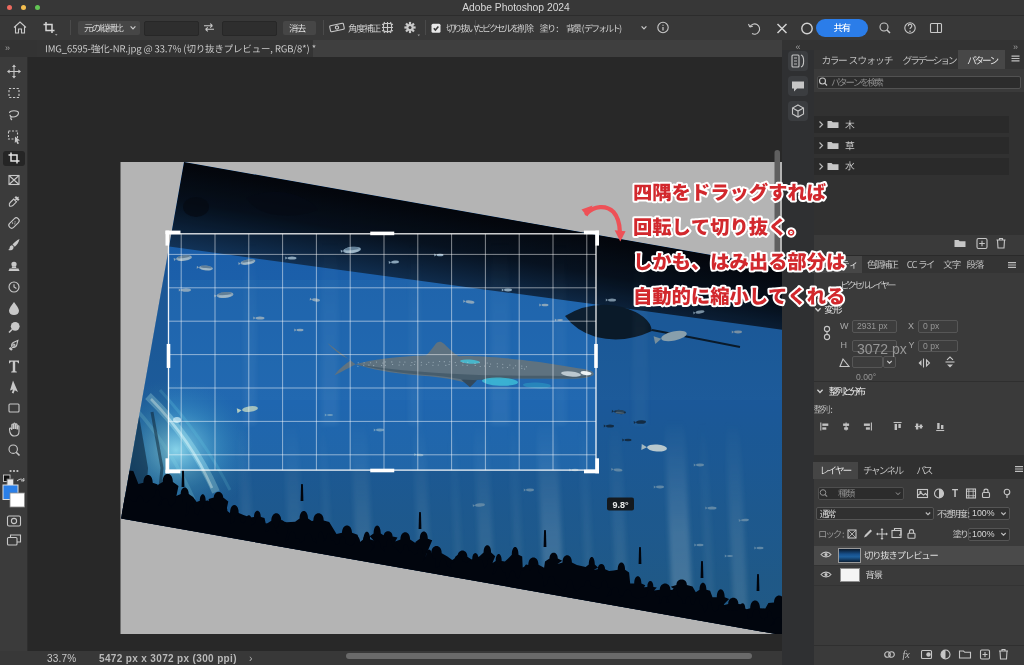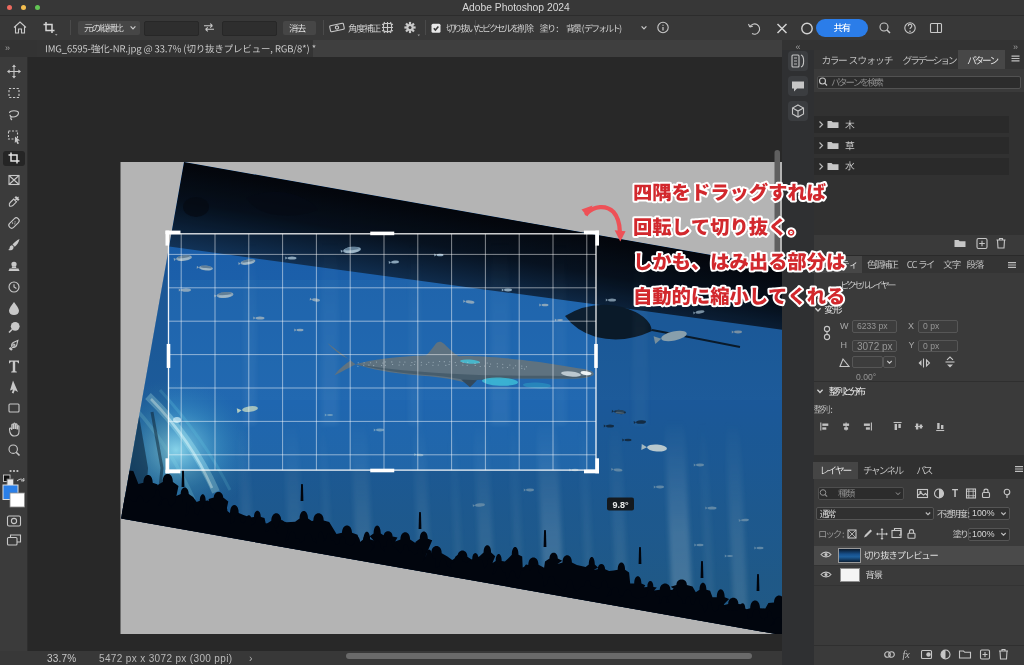--- a/index.html
+++ b/index.html
@@ -381,21 +381,21 @@
     <div style="position:absolute;left:475px;top:20px;width:1px;height:15px;background:#4a4a4a;"></div>
     <div style="position:absolute;left:816px;top:19px;width:52px;height:18px;background:#2b7de9;border-radius:9px;"></div>
     <div style="position:absolute;left:0px;top:40px;width:782px;height:17px;background:#3f3f3f;"></div>
     <div style="position:absolute;left:0px;top:40px;width:37px;height:17px;background:#333333;"></div>
     <div style="position:absolute;left:37px;top:40px;width:276px;height:17px;background:#343434;"></div>
     <div style="position:absolute;left:5px;top:43.5px;font-size:9px;color:#a0a0a0;font-weight:400;white-space:nowrap;line-height:1;">»</div>
     <div style="position:absolute;left:0px;top:57px;width:28px;height:594px;background:#3b3b3b;border-right:1px solid #2e2e2e;box-sizing:border-box;"></div>
     <div style="position:absolute;left:3px;top:150.5px;width:22px;height:15.5px;background:#252525;border-radius:3px;"></div>
     <div style="position:absolute;left:0px;top:651px;width:782px;height:14px;background:#383838;"></div>
     <div style="position:absolute;left:47px;top:654px;font-size:10px;color:#c9c9c9;font-weight:400;white-space:nowrap;line-height:1;letter-spacing:0.2px;">33.7%</div>
-    <div style="position:absolute;left:99px;top:654.3px;font-size:10px;color:#b9b9b9;font-weight:400;white-space:nowrap;line-height:1;letter-spacing:0.35px;">5472 px x 3072 px (300 ppi)</div>
+    <div style="position:absolute;left:99px;top:654.3px;font-size:10px;color:#b9b9b9;font-weight:700;white-space:nowrap;line-height:1;letter-spacing:0.35px;">5472 px x 3072 px (300 ppi)</div>
     <div style="position:absolute;left:249px;top:653.3px;font-size:10.5px;color:#b0b0b0;font-weight:400;white-space:nowrap;line-height:1;">›</div>
     <div style="position:absolute;left:346px;top:652.5px;width:406px;height:6px;background:#6a6a6a;border-radius:3px;"></div>
 <div style="position:absolute;left:782px;top:40px;width:242px;height:625px;background:#333333;"></div>
     <div style="position:absolute;left:782px;top:50px;width:32px;height:615px;background:#2f3032;"></div>
     <div style="position:absolute;left:788px;top:51px;width:20px;height:20px;background:#3b3d40;border-radius:4px;"></div>
     <div style="position:absolute;left:788px;top:76px;width:20px;height:20px;background:#3b3d40;border-radius:4px;"></div>
     <div style="position:absolute;left:788px;top:101px;width:20px;height:20px;background:#3b3d40;border-radius:4px;"></div>
     <div style="position:absolute;left:795.5px;top:42.5px;font-size:9px;color:#9a9a9a;font-weight:400;white-space:nowrap;line-height:1;">«</div>
     <div style="position:absolute;left:1013px;top:42.5px;font-size:9px;color:#9a9a9a;font-weight:400;white-space:nowrap;line-height:1;">»</div>
     <div style="position:absolute;left:814px;top:50px;width:210px;height:19px;background:#343434;"></div>
@@ -410,23 +410,23 @@
     <div style="position:absolute;left:814px;top:256px;width:210px;height:17px;background:#343434;"></div>
     <div style="position:absolute;left:812px;top:256px;width:50px;height:17px;background:#474747;"></div>
     <div style="position:absolute;left:814px;top:273px;width:210px;height:182px;background:#3a3a3a;"></div>
     <div style="position:absolute;left:852px;top:320px;width:45px;height:12.5px;background:#3d3d3d;border-radius:2px;border:1px solid #565656;box-sizing:border-box;"></div>
     <div style="position:absolute;left:918px;top:320px;width:40px;height:12.5px;background:#3d3d3d;border-radius:2px;border:1px solid #565656;box-sizing:border-box;"></div>
     <div style="position:absolute;left:852px;top:339.5px;width:45px;height:12.5px;background:#3d3d3d;border-radius:2px;border:1px solid #565656;box-sizing:border-box;"></div>
     <div style="position:absolute;left:918px;top:339.5px;width:40px;height:12.5px;background:#3d3d3d;border-radius:2px;border:1px solid #565656;box-sizing:border-box;"></div>
     <div style="position:absolute;left:852px;top:355.5px;width:31px;height:12.5px;background:#3d3d3d;border-radius:2px;border:1px solid #565656;box-sizing:border-box;"></div>
     <div style="position:absolute;left:883px;top:355.5px;width:13px;height:12.5px;background:#3d3d3d;border-radius:2px;border:1px solid #565656;box-sizing:border-box;"></div>
     <div style="position:absolute;left:814px;top:380.5px;width:210px;height:1px;background:#2f2f2f;"></div>
-    <div style="position:absolute;left:857px;top:322.3px;font-size:8.6px;color:#969696;font-weight:400;white-space:nowrap;line-height:1;">6233 px</div>
+    <div style="position:absolute;left:857px;top:322.3px;font-size:8.6px;color:#969696;font-weight:400;white-space:nowrap;line-height:1;">2931 px</div>
     <div style="position:absolute;left:923px;top:322.3px;font-size:8.6px;color:#969696;font-weight:400;white-space:nowrap;line-height:1;">0 px</div>
-    <div style="position:absolute;left:857px;top:341.8px;font-size:10px;color:#969696;font-weight:400;white-space:nowrap;line-height:1;">3072 px</div>
+    <div style="position:absolute;left:857px;top:341.8px;font-size:14px;color:#969696;font-weight:400;white-space:nowrap;line-height:1;">3072 px</div>
     <div style="position:absolute;left:923px;top:341.8px;font-size:8.6px;color:#969696;font-weight:400;white-space:nowrap;line-height:1;">0 px</div>
     <div style="position:absolute;left:856px;top:357.8px;font-size:8.6px;color:#969696;font-weight:400;white-space:nowrap;line-height:1;margin-top:15px;">0.00°</div>
     <div style="position:absolute;left:840px;top:321.7px;font-size:9px;color:#a8a8a8;font-weight:400;white-space:nowrap;line-height:1;">W</div>
     <div style="position:absolute;left:908px;top:321.7px;font-size:9px;color:#a8a8a8;font-weight:400;white-space:nowrap;line-height:1;">X</div>
     <div style="position:absolute;left:840.5px;top:341.2px;font-size:9px;color:#a8a8a8;font-weight:400;white-space:nowrap;line-height:1;">H</div>
     <div style="position:absolute;left:908.5px;top:341.2px;font-size:9px;color:#a8a8a8;font-weight:400;white-space:nowrap;line-height:1;">Y</div>
     <div style="position:absolute;left:814px;top:455px;width:210px;height:24px;background:#303030;"></div>
     <div style="position:absolute;left:813px;top:462px;width:45px;height:17px;background:#454545;"></div>
     <div style="position:absolute;left:814px;top:479px;width:210px;height:186px;background:#3a3a3a;"></div>
     <div style="position:absolute;left:818px;top:487px;width:86px;height:13px;background:#2c2c2c;border-radius:2px;border:1px solid #4e4e4e;box-sizing:border-box;"></div>

